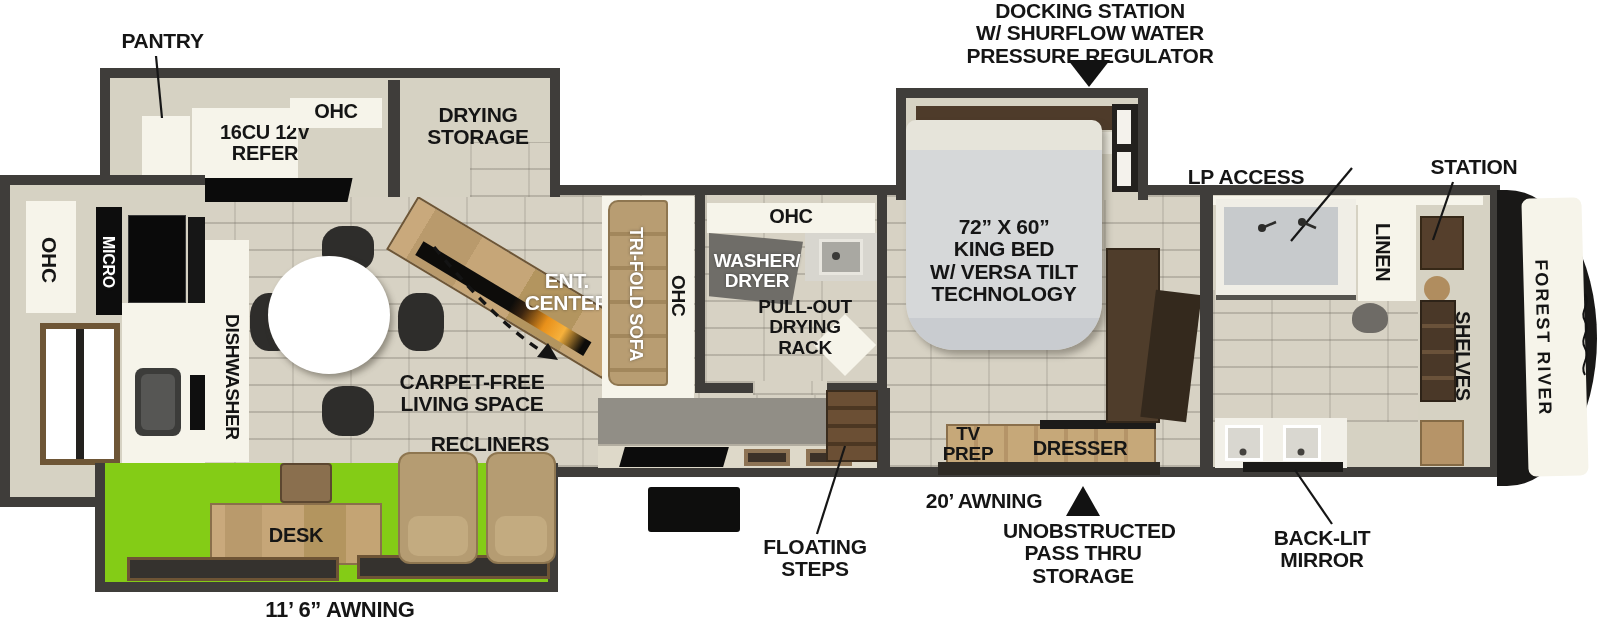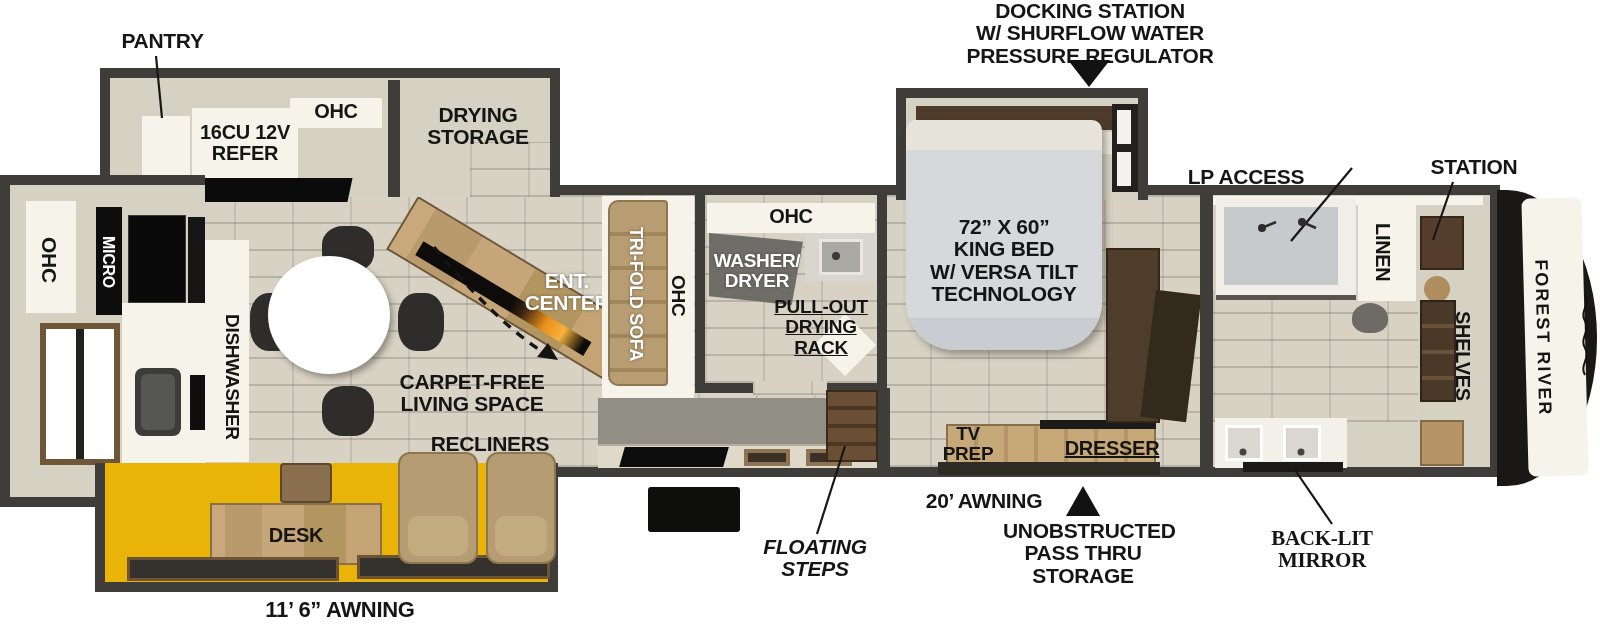--- a/index.html
+++ b/index.html
@@ -70,21 +70,21 @@
   <div class="abs tile" style="left:695px;top:185px;width:192px;height:208px;border:10px solid #3f3d3a;">
     <div class="abs cream" style="left:2px;top:8px;width:168px;height:30px;"></div>
     <div class="lbl s20" style="left:2px;top:11px;width:168px;">OHC</div>
     <div class="abs" style="left:4px;top:38px;width:94px;height:72px;background:#6f6d68;clip-path:polygon(0 0,100% 12%,88% 100%,0 88%);"></div>
     <div class="lbl w s19" style="left:2px;top:56px;width:100px;">WASHER/
 DRYER</div>
     <div class="abs" style="left:100px;top:38px;width:72px;height:48px;background:#d8d6cf;">
       <div class="abs" style="left:14px;top:6px;width:44px;height:36px;background:#a9a8a2;border:3px solid #e8e6df;"></div>
     </div>
     <div class="abs cream" style="left:118px;top:128px;width:44px;height:44px;transform:rotate(45deg);"></div>
-    <div class="lbl s19" style="left:56px;top:102px;width:120px;text-decoration:underline;">PULL-OUT
+    <div class="lbl s19" style="left:40px;top:102px;width:120px;">PULL-OUT
 DRYING
 RACK</div>
     <div class="abs tile" style="left:48px;top:186px;width:74px;height:14px;"></div>
   </div>
 
   <div class="abs wall" style="left:877px;top:388px;width:13px;height:81px;"></div>
   <div class="abs" style="left:826px;top:390px;width:52px;height:72px;border:2px solid #3a2c1d;
               background:repeating-linear-gradient(180deg,#6b4f34 0 14px,#4c3722 14px 18px);"></div>
 
   <div class="abs" style="left:896px;top:88px;width:252px;height:112px;background:#d6d2c3;
@@ -104,21 +104,21 @@
 KING BED
 W/ VERSA TILT
 TECHNOLOGY</div>
 
   <div class="abs" style="left:946px;top:424px;width:210px;height:42px;border:2px solid #8a6f4b;
               background:repeating-linear-gradient(90deg,#c6a879 0 26px,#b59468 26px 30px);"></div>
   <div class="abs" style="left:1040px;top:420px;width:116px;height:9px;background:#1c1b19;"></div>
   <div class="abs" style="left:938px;top:462px;width:222px;height:13px;background:#2f2b25;"></div>
   <div class="lbl s19" style="left:930px;top:424px;width:76px;">TV
 PREP</div>
-  <div class="lbl s20" style="left:1052px;top:438px;width:120px;text-decoration:underline;">DRESSER</div>
+  <div class="lbl s20" style="left:1020px;top:438px;width:120px;">DRESSER</div>
 
   <div class="abs" style="left:1106px;top:248px;width:54px;height:175px;background:#4f3d2b;border:2px solid #33271a;"></div>
   <div class="abs" style="left:1148px;top:292px;width:46px;height:128px;background:#34291d;transform:rotate(7deg);"></div>
 
   <div class="abs wall" style="left:1200px;top:195px;width:13px;height:272px;"></div>
   <div class="abs beige" style="left:1213px;top:195px;width:277px;height:272px;"></div>
   <div class="abs tile" style="left:1213px;top:290px;width:205px;height:132px;"></div>
   <div class="abs cream" style="left:1213px;top:196px;width:270px;height:9px;"></div>
 
   <div class="abs" style="left:1216px;top:199px;width:140px;height:101px;background:#f0eee6;border-bottom:5px solid #55534e;">
@@ -147,21 +147,21 @@
               border-radius:0 90px 90px 0 / 0 148px 148px 0;">
     <div class="abs cream" style="left:28px;top:8px;width:60px;height:278px;border-radius:8px;transform:rotate(-1.5deg);">
       <div class="lbl v s18" style="left:8px;top:18px;height:244px;letter-spacing:2px;">FOREST RIVER</div>
     </div>
   </div>
 
   <div class="abs" style="left:100px;top:68px;width:460px;height:129px;background:#d6d2c3;
               border:10px solid #3f3d3a;border-bottom:none;">
     <div class="abs cream" style="left:32px;top:38px;width:48px;height:66px;"></div>
     <div class="abs cream" style="left:82px;top:30px;width:106px;height:72px;"></div>
-    <div class="lbl s20" style="left:82px;top:44px;width:106px;">16CU 12V
+    <div class="lbl s20" style="left:82px;top:44px;width:106px;padding-left:20px;">16CU 12V
 REFER</div>
     <div class="abs cream" style="left:180px;top:20px;width:92px;height:30px;"></div>
     <div class="lbl s20" style="left:180px;top:23px;width:92px;">OHC</div>
     <div class="abs" style="left:88px;top:100px;width:152px;height:24px;background:#0b0b0b;transform:skewX(-12deg);"></div>
     <div class="abs wall" style="left:278px;top:2px;width:12px;height:117px;"></div>
     <div class="abs beige" style="left:290px;top:2px;width:150px;height:117px;">
       <div class="abs tile" style="left:70px;top:62px;width:80px;height:55px;"></div>
     </div>
     <div class="lbl" style="left:300px;top:26px;width:136px;">DRYING
 STORAGE</div>
@@ -178,21 +178,21 @@
     <div class="abs cream" style="left:112px;top:118px;width:83px;height:170px;"></div>
     <div class="abs" style="left:30px;top:138px;width:80px;height:142px;background:#ffffff;border:6px solid #6e5636;">
       <div class="abs" style="left:30px;top:0;width:8px;height:130px;background:#23211e;"></div>
     </div>
     <div class="abs" style="left:125px;top:183px;width:46px;height:68px;background:#3c3c3a;border-radius:8px;">
       <div class="abs" style="left:6px;top:6px;width:34px;height:56px;background:#565654;border-radius:6px;"></div>
     </div>
     <div class="abs" style="left:180px;top:190px;width:15px;height:55px;background:#0f0f0f;"></div>
   </div>
 
-  <div class="abs" style="left:95px;top:463px;width:463px;height:129px;background:#eab308;
+  <div class="abs" style="left:95px;top:463px;width:463px;height:129px;background:#84cc16;
               border:10px solid #3f3d3a;border-top:none;">
     <div class="abs wood" style="left:105px;top:40px;width:172px;height:62px;border:2px solid #8a6f4b;"></div>
     <div class="lbl s20" style="left:105px;top:62px;width:172px;">DESK</div>
     <div class="abs" style="left:175px;top:0px;width:52px;height:40px;background:#8a6f4e;border:2px solid #5c4730;border-radius:4px;"></div>
     <div class="abs" style="left:22px;top:94px;width:212px;height:24px;background:#35322e;border:3px solid #6e5435;"></div>
     <div class="abs" style="left:252px;top:92px;width:193px;height:24px;background:#35322e;border:3px solid #6e5435;"></div>
   </div>
 
   <div class="abs" style="left:398px;top:452px;width:80px;height:112px;background:#b59c72;border:2px solid #8e7650;border-radius:12px;">
     <div class="abs" style="left:8px;top:62px;width:60px;height:40px;background:#c3ab80;border-radius:10px;"></div>
@@ -210,22 +210,22 @@
 
   <div class="lbl" style="left:110px;top:30px;width:105px;">PANTRY</div>
   <div class="lbl" style="left:1424px;top:156px;width:100px;">STATION</div>
   <div class="lbl" style="left:1184px;top:166px;width:124px;">LP ACCESS</div>
 
   <div class="lbl" style="left:912px;top:490px;width:144px;">20’ AWNING</div>
   <div class="abs tri-up" style="left:1066px;top:486px;"></div>
   <div class="lbl" style="left:1003px;top:520px;width:160px;">UNOBSTRUCTED
 PASS THRU
 STORAGE</div>
-  <div class="lbl" style="left:1232px;top:527px;width:180px;font-family:Liberation Serif, serif;">BACK-LIT MIRROR</div>
-  <div class="lbl" style="left:758px;top:536px;width:114px;font-style:italic;">FLOATING
+  <div class="lbl" style="left:1232px;top:527px;width:180px;">BACK-LIT MIRROR</div>
+  <div class="lbl" style="left:758px;top:536px;width:114px;">FLOATING
 STEPS</div>
   <div class="lbl" style="left:252px;top:598px;width:176px;font-size:22px;">11’ 6” AWNING</div>
 
   <svg class="abs" width="1600" height="627" viewBox="0 0 1600 627" style="left:0;top:0;pointer-events:none;">
     <line x1="156" y1="56" x2="162" y2="118" stroke="#161616" stroke-width="2.2"></line>
     <line x1="1352" y1="168" x2="1291" y2="241" stroke="#161616" stroke-width="2.2"></line>
     <line x1="1453" y1="182" x2="1433" y2="240" stroke="#161616" stroke-width="2.2"></line>
     <line x1="845" y1="446" x2="817" y2="534" stroke="#161616" stroke-width="2.2"></line>
     <line x1="1295" y1="470" x2="1332" y2="524" stroke="#161616" stroke-width="2.2"></line>
     <path d="M434,247 Q496,322 543,352" fill="none" stroke="#141414" stroke-width="3.4" stroke-dasharray="9 8"></path>

